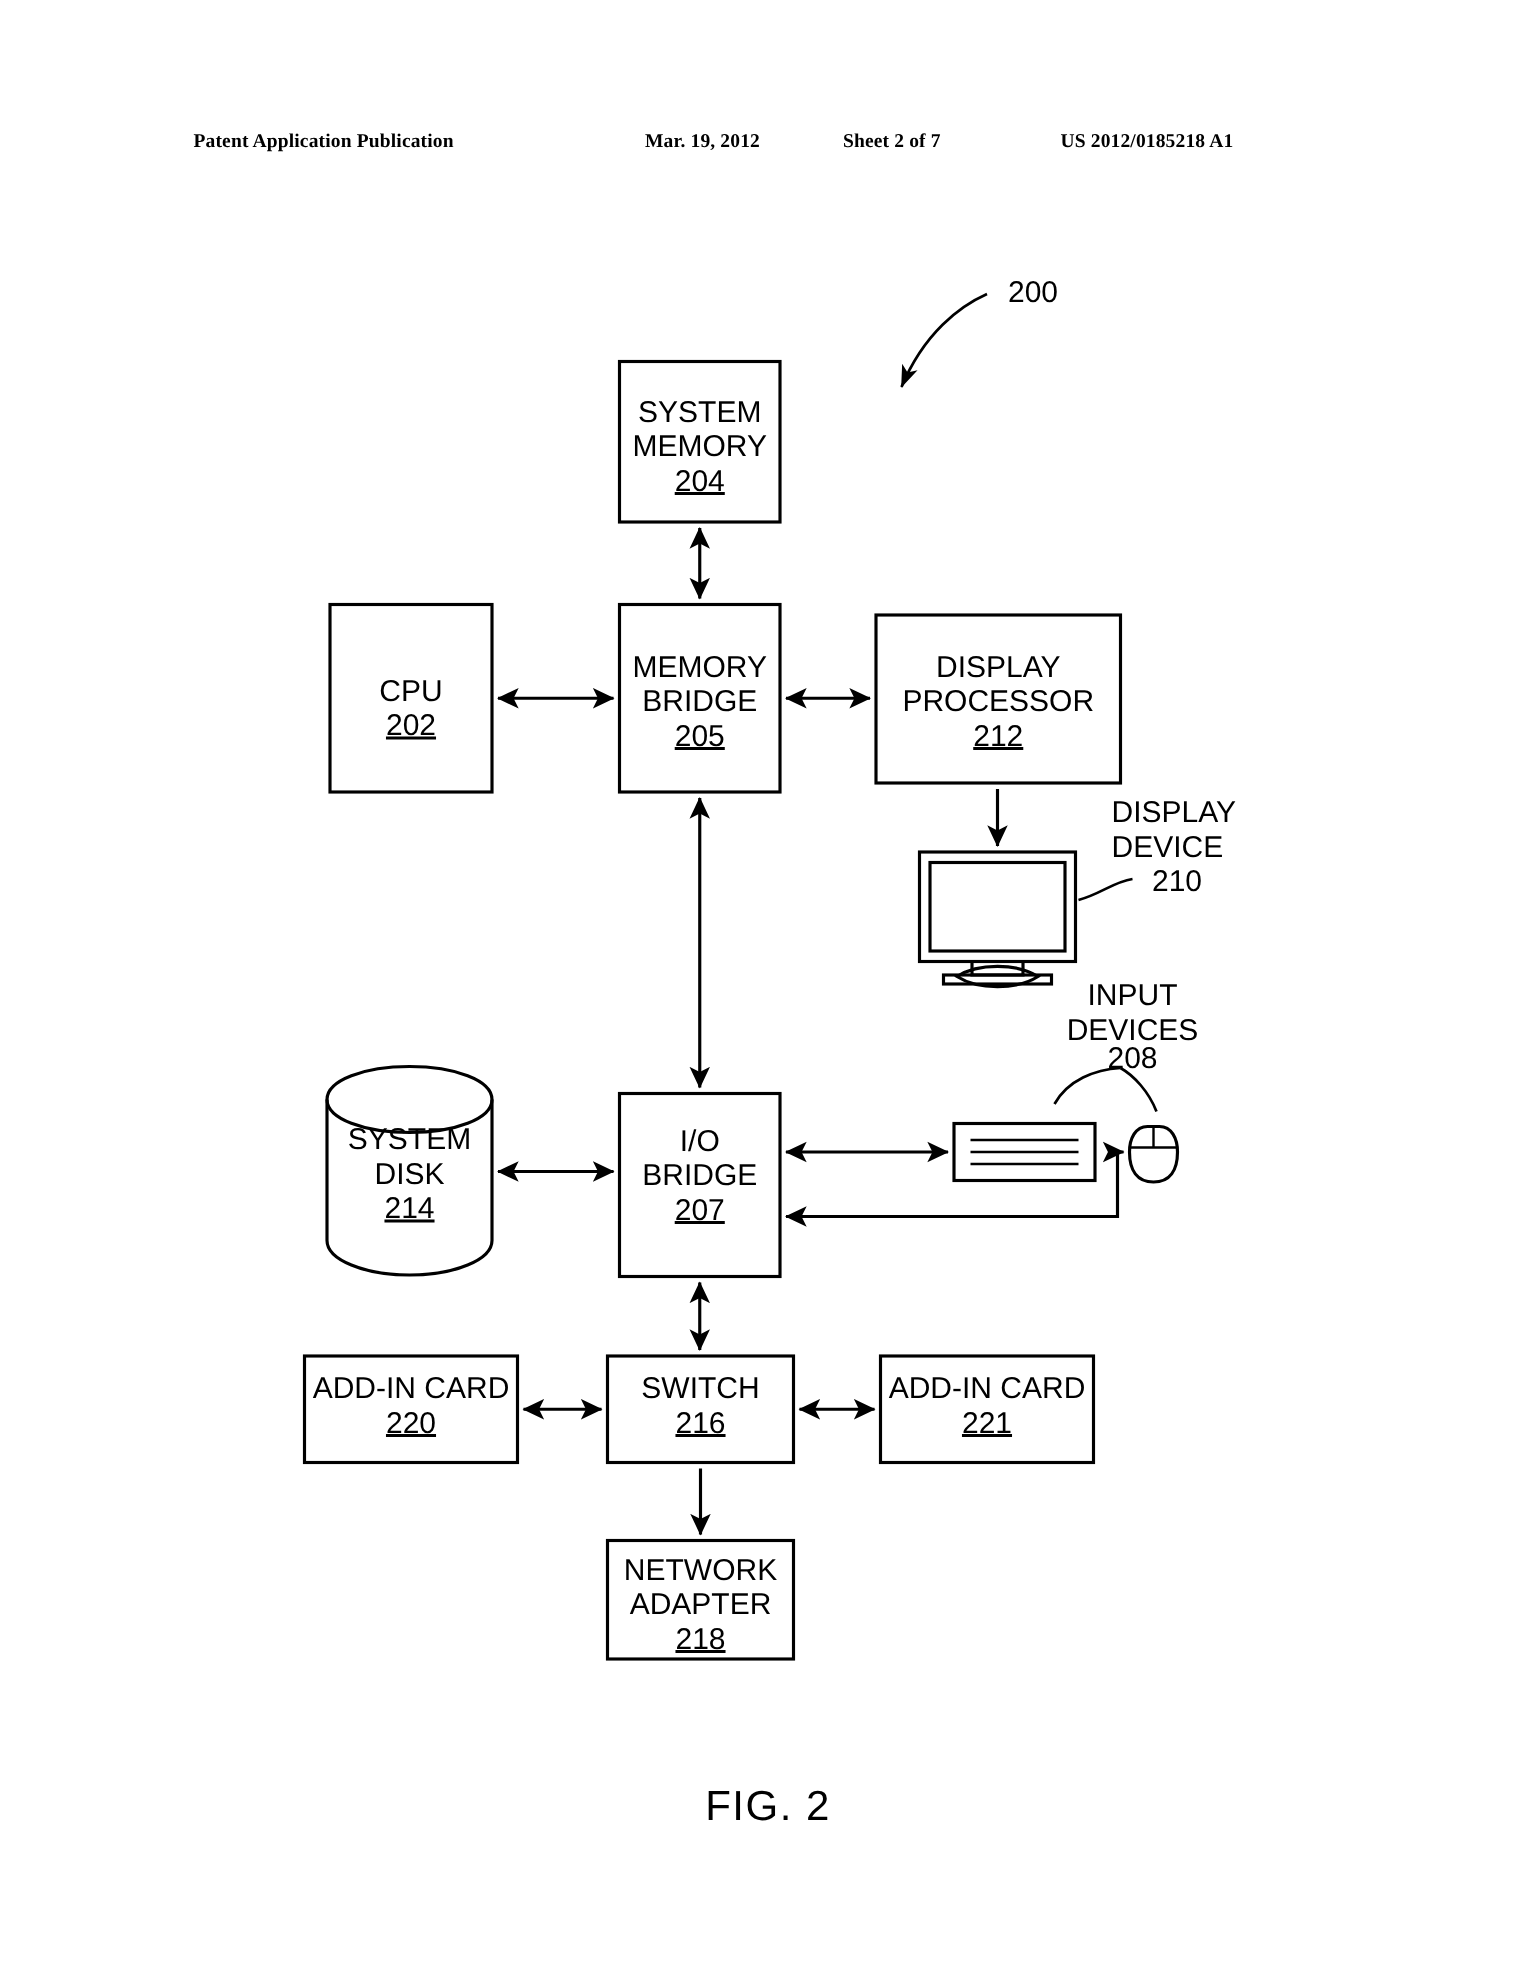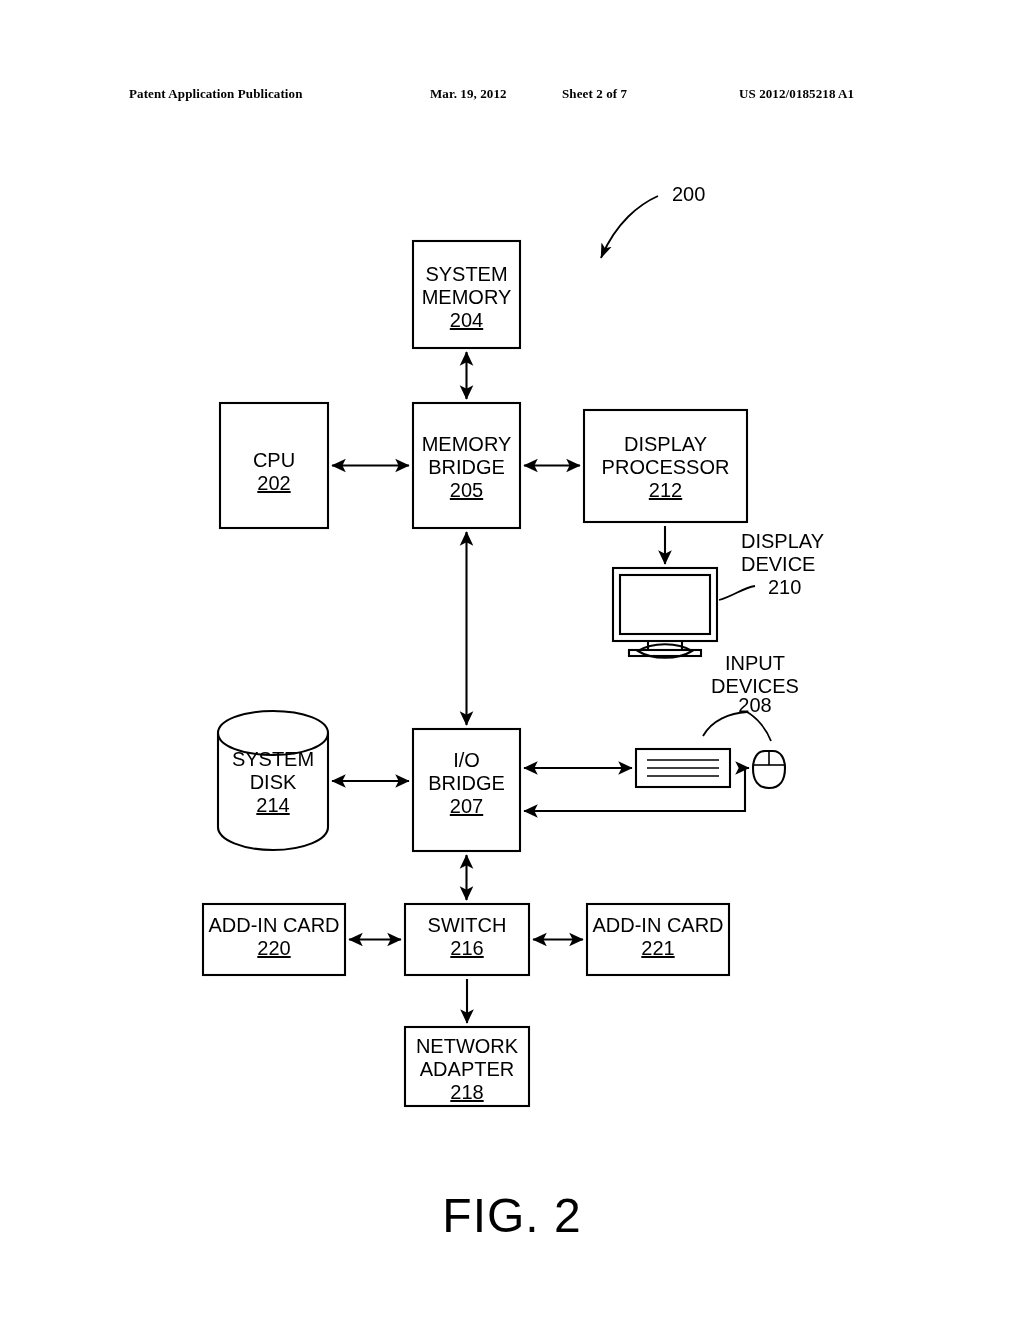--- a/index.html
+++ b/index.html
@@ -30,31 +30,31 @@
     height: 30px;
     font-family: "Liberation Serif", serif;
     font-weight: bold;
     font-size: 13px;
     letter-spacing: 0.1px;
     white-space: nowrap;
   }
   .header .h-pub   { position: absolute; left: 129px;  top: 0; }
   .header .h-date  { position: absolute; left: 430px;  top: 0; }
   .header .h-sheet { position: absolute; left: 562px;  top: 0; }
-  .header .h-pat   { position: absolute; left: 739px;  top: 0; }
+  .header .h-pat   { position: absolute; left: 707px;  top: 0; }
 
   
   .fig-caption {
     position: absolute;
     left: 0;
     top: 1188px;
     width: 1024px;
     text-align: center;
     font-family: "Liberation Sans", sans-serif;
-    font-size: 48px;
+    font-size: 28px;
     letter-spacing: 1px;
   }
 
   
   #diagram {
     position: absolute;
     left: 0;
     top: 0;
     width: 1024px;
     height: 1320px;

